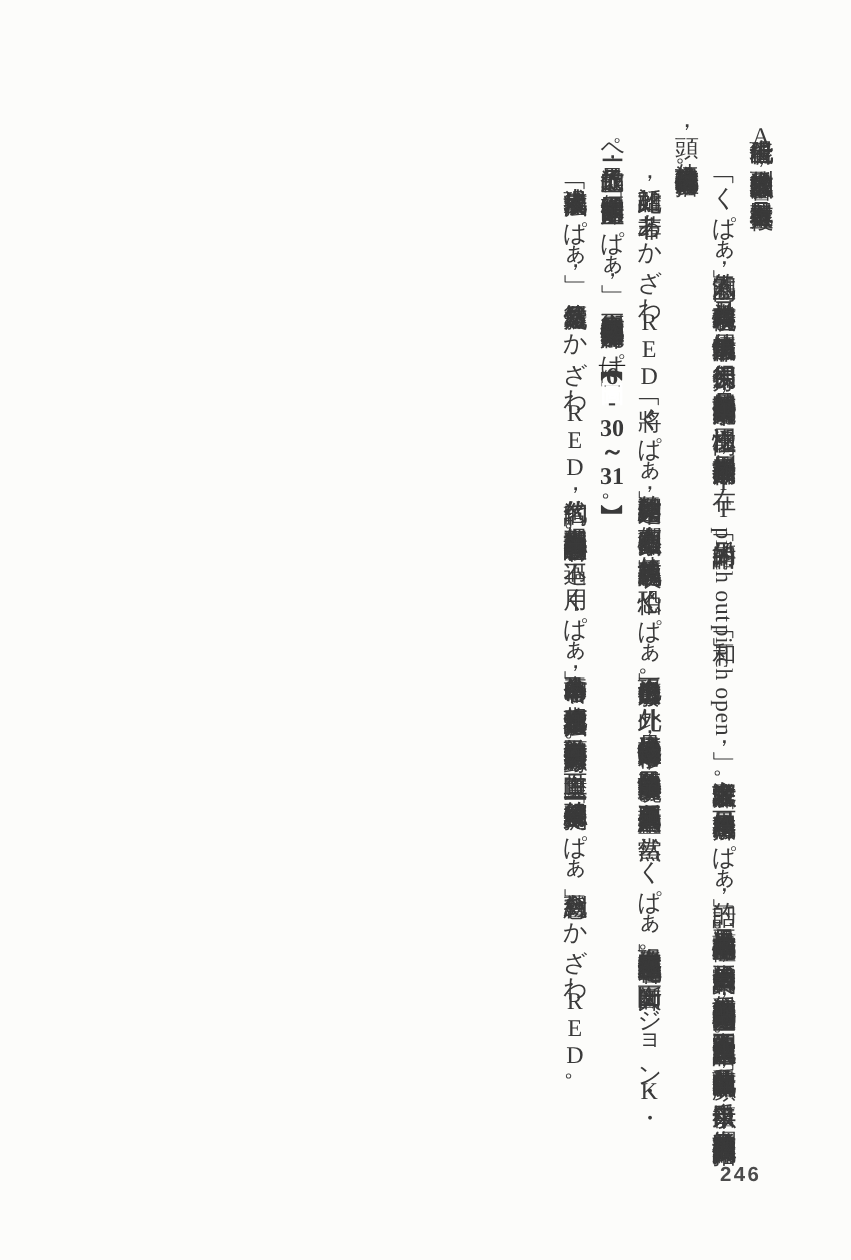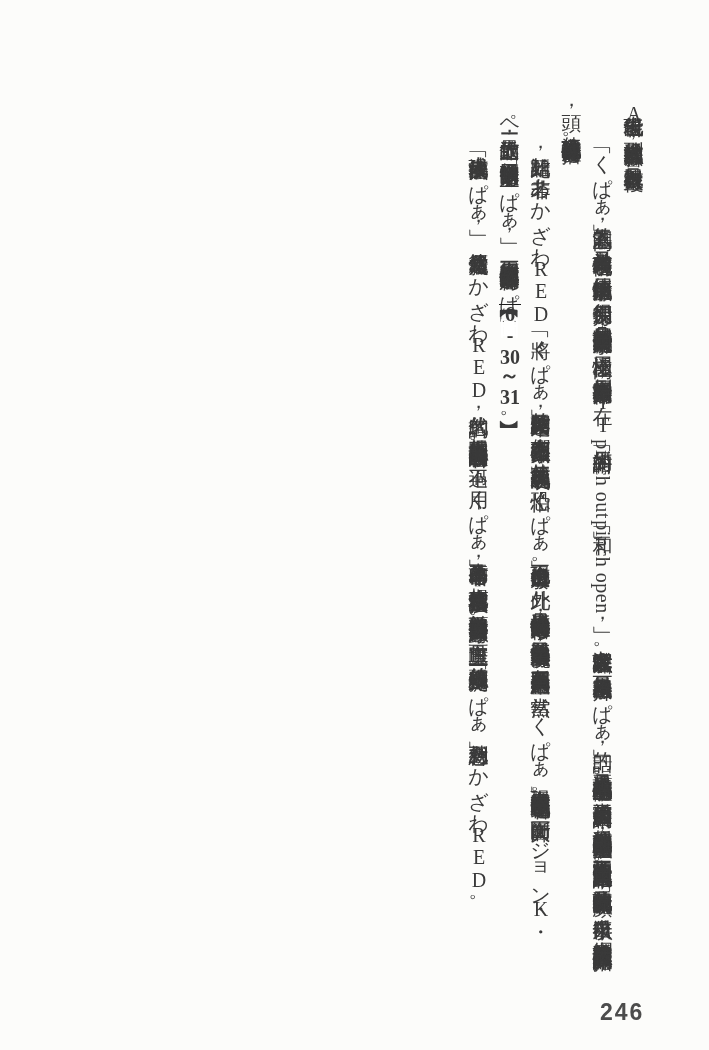--- a/index.html
+++ b/index.html
@@ -48,23 +48,23 @@
   .seg-fig {
     text-orientation: upright;
     background: #1c1c1c;
     color: #ffffff;
     font-weight: 700;
   }
   .bold { font-weight: 700; }
   .page-number {
     position: absolute;
     left: 600px;
-    top: 999px;
+    top: 969px;
     font-family: "Liberation Sans", "DejaVu Sans", sans-serif;
-    font-size: 23px;
+    font-size: 17px;
     font-weight: 700;
     color: #4c4c4c;
     letter-spacing: 2px;
   }
 </style>
 </head>
 <body>
 
 <div class="page">
   <div class="text-block">

